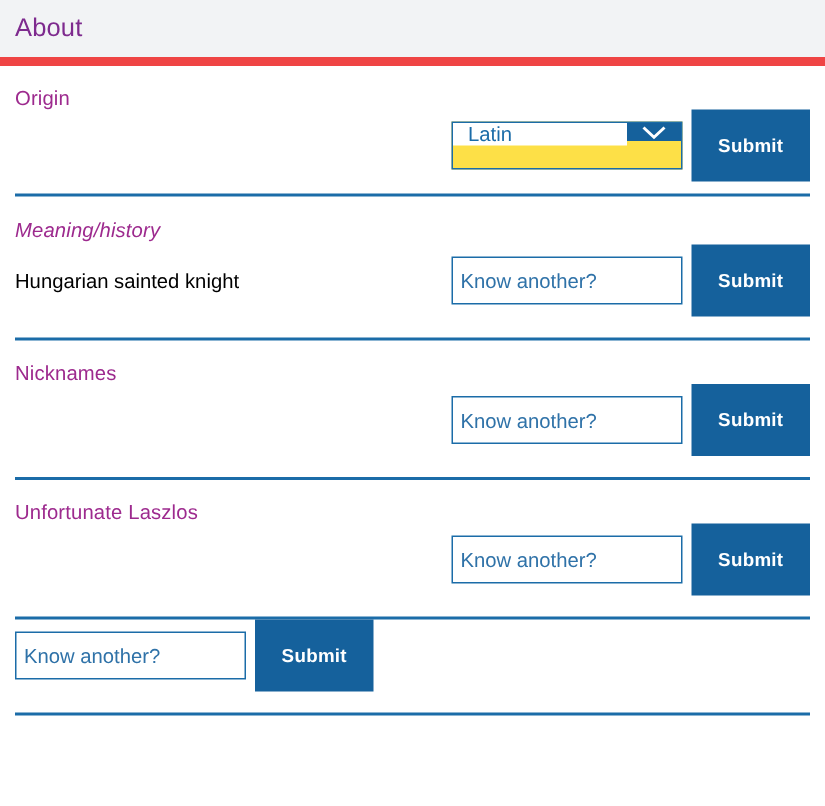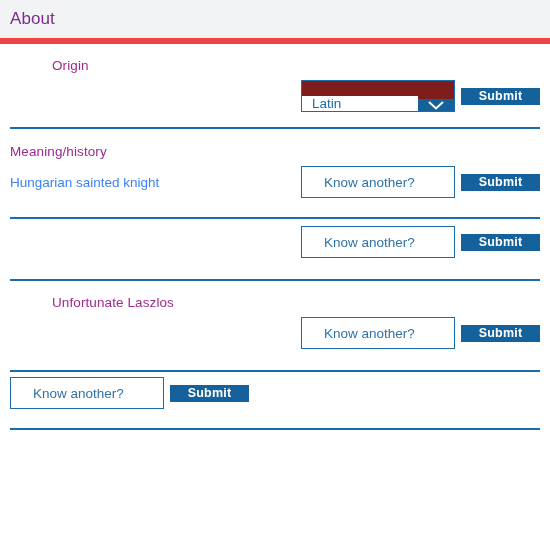--- a/index.html
+++ b/index.html
@@ -55,39 +55,39 @@
   }
 
   
   .value-row {
     display: flex;
     align-items: center;
     justify-content: space-between;
     min-height: 42px;
   }
   .value-text {
-    color: #3b82f6;
+    color: #000000;
     font-size: 13.5px;
     white-space: nowrap;
   }
 
   .controls {
     display: flex;
     align-items: center;
     gap: 6px;
     flex: 0 0 auto;
   }
 
   
   .select-wrap {
     display: flex;
-    align-items: flex-end;
+    align-items: flex-start;
     height: 32px;
     border: 1px solid #1b6ca8;
-    background: #7f1d1d;
+    background: #fde047;
     box-sizing: border-box;
   }
   .select-value {
     width: 116px;
     display: flex;
     align-items: center;
     padding-left: 10px;
     color: #1b6ca8;
     font-size: 13.5px;
     box-sizing: border-box;
@@ -104,50 +104,50 @@
     display: block;
   }
 
   
   .text-input {
     width: 154px;
     height: 32px;
     border: 1px solid #1b6ca8;
     background: #ffffff;
     box-sizing: border-box;
-    padding: 0 22px;
+    padding: 0 5px;
     font-family: "Liberation Sans", sans-serif;
     font-size: 13.5px;
     color: #1b6ca8;
     outline: none;
   }
   .text-input::placeholder {
     color: #2f72a8;
     opacity: 1;
   }
 
   
   .submit-btn {
-    height: 17px;
+    height: 48px;
     min-width: 79px;
     background: #15619c;
     color: #ffffff;
     border: none;
     font-family: "Liberation Sans", sans-serif;
     font-size: 12.5px;
     font-weight: bold;
     letter-spacing: .2px;
     cursor: pointer;
     padding: 0 10px;
   }
 
   
-  .section.with-value .label-line { padding-top: 15px; }
+  .section.with-value .label-line { padding-top: 15px; font-style: italic; }
   .section.no-value .value-row { min-height: 46px; }
-  .section.no-value .label-line { padding-top: 14px; padding-bottom: 0; margin-left: 42px; }
+  .section.no-value .label-line { padding-top: 14px; padding-bottom: 0; }
   .spacer-sm { height: 14px; }
   .spacer-xs { height: 8px; }
 </style>
 </head>
 <body>
 
 <div class="about-header">
   <span class="title">About</span>
 </div>
 
@@ -180,20 +180,21 @@
       <div class="controls">
         <input class="text-input" type="text" placeholder="Know another?" style="">
         <button class="submit-btn">Submit</button>
       </div>
     </div>
     <div class="spacer-sm"></div>
     <div class="divider"></div>
   </div>
 
   <div class="section no-value">
+    <div class="label-line">Nicknames</div>
     <div class="value-row">
       <span class="value-text"></span>
       <div class="controls">
         <input class="text-input" type="text" placeholder="Know another?" style="">
         <button class="submit-btn">Submit</button>
       </div>
     </div>
     <div class="spacer-sm"></div>
     <div class="divider"></div>
   </div>

